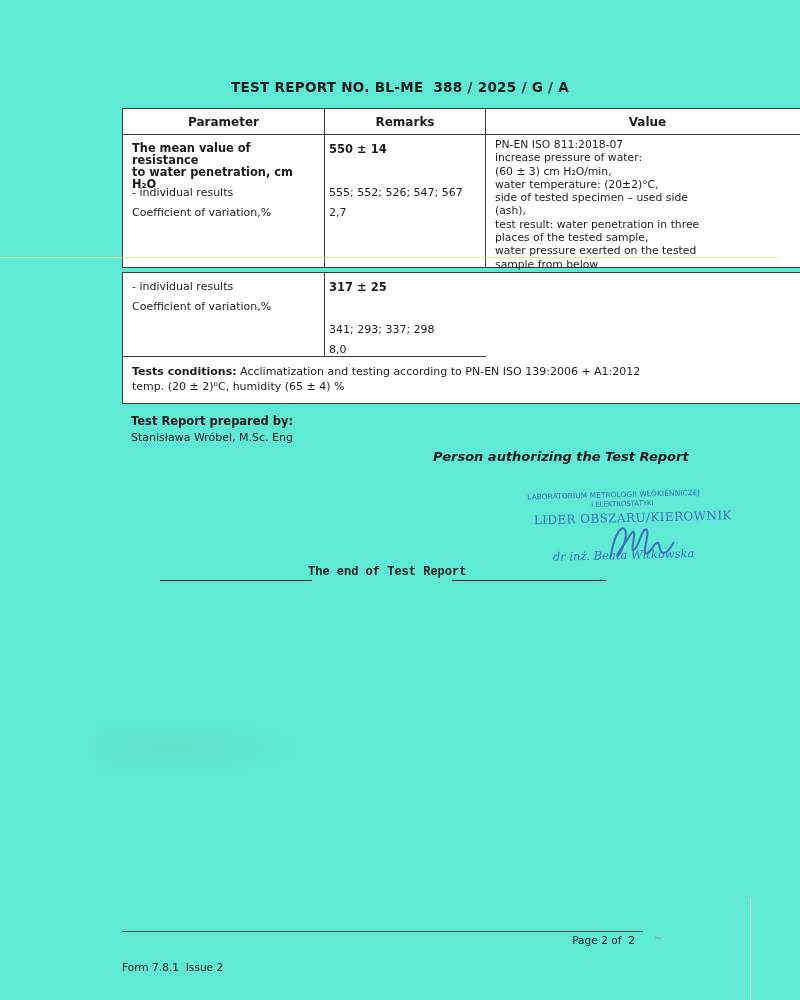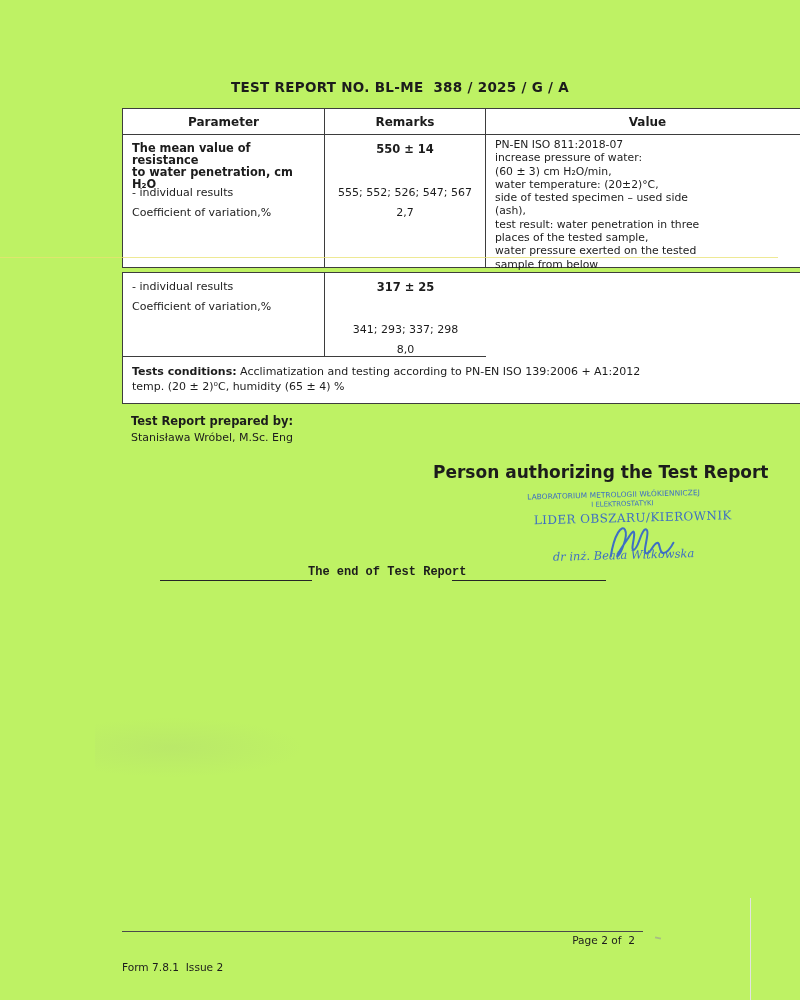--- a/index.html
+++ b/index.html
@@ -1,20 +1,20 @@
 <!DOCTYPE html>
 <html><head>
 <meta charset="utf-8">
 <style>
   html,body { margin:0; padding:0; background:#ffffff; }
   .page {
     position: relative;
     width: 800px;
     height: 1000px;
-    background: #bef264;
+    background: #5eead4;
     font-family: "DejaVu Sans", sans-serif;
     color: #1c1c1c;
     overflow: hidden;
   }
   .doc-title {
     position: absolute;
     top: 79px; left: 0; width: 100%;
     text-align: center;
     font-size: 13.5px;
     font-weight: bold;
@@ -44,34 +44,34 @@
   .body-row1 .cell { height: 132px; }
   .body-row2 .cell { height: 84px; border-bottom: 1.5px solid #3d3d3d; }
   .param-cell { padding: 7px 8px 0 9px; }
   .param-title {
     font-weight: bold; font-size: 11.4px; line-height: 12px;
     white-space: pre-line;
   }
   .sub1 { height: 44px; }
   .tbl2 .sub1 { height: 43px; }
   .sub2, .sub3 { height: 20px; font-size: 11px; }
-  .value-cell { padding: 7px 4px 0 4px; text-align: center; }
+  .value-cell { padding: 7px 4px 0 4px; }
   .value-mean { font-weight: bold; font-size: 11.5px; }
   .value-line { font-size: 11px; }
   .remarks-cell { padding: 3px 6px 0 9px; font-size: 10.8px; line-height: 13.3px; }
   .remarks-standard { }
   .remarks-standard.bold { font-weight: bold; font-size: 11.2px; }
   .remarks-body { white-space: pre-line; }
   .conditions-row { padding: 7px 10px 0 9px; height: 46px; box-sizing: border-box; font-size: 11px; line-height: 15px; }
   .conditions-label { font-weight: bold; }
   
   .prepared-by { position: absolute; left: 131px; top: 414px; }
   .prepared-label { font-weight: bold; font-size: 11.5px; }
   .prepared-name { font-size: 11px; margin-top: 3px; }
-  .authorizing { position: absolute; left: 433px; top: 462px; font-weight: bold; font-size: 17px; }
+  .authorizing { position: absolute; left: 433px; top: 449px; font-weight: bold; font-size: 13px; font-style: italic; }
   
   .stamp {
     position: absolute; left: 528px; top: 490px; width: 190px;
     transform: rotate(-1.5deg);
     line-height: 1.25;
   }
   .stamp-line1 { font-size: 7.4px; letter-spacing: 0.1px; white-space: nowrap; }
   .stamp-line2 { font-size: 6.9px; text-align: center; margin-top: 1px; }
   .stamp-line3 {
     font-family: "DejaVu Serif", serif;

